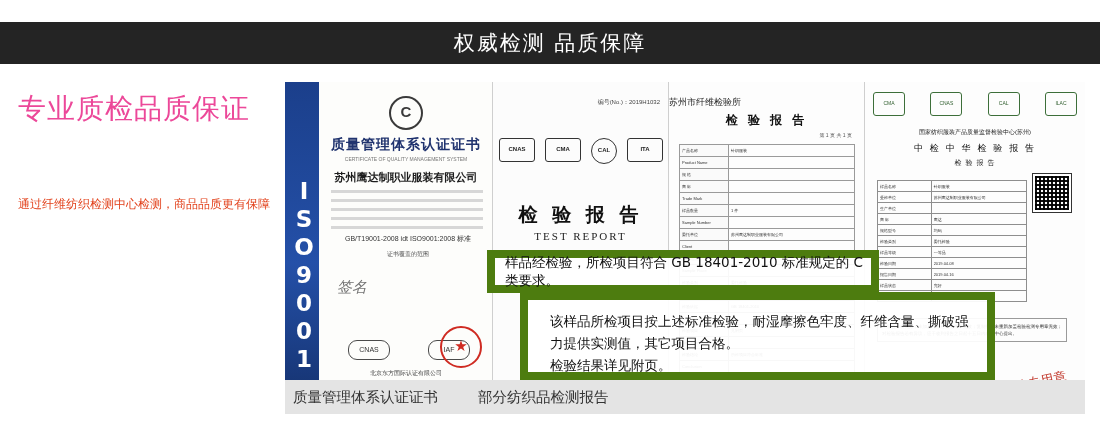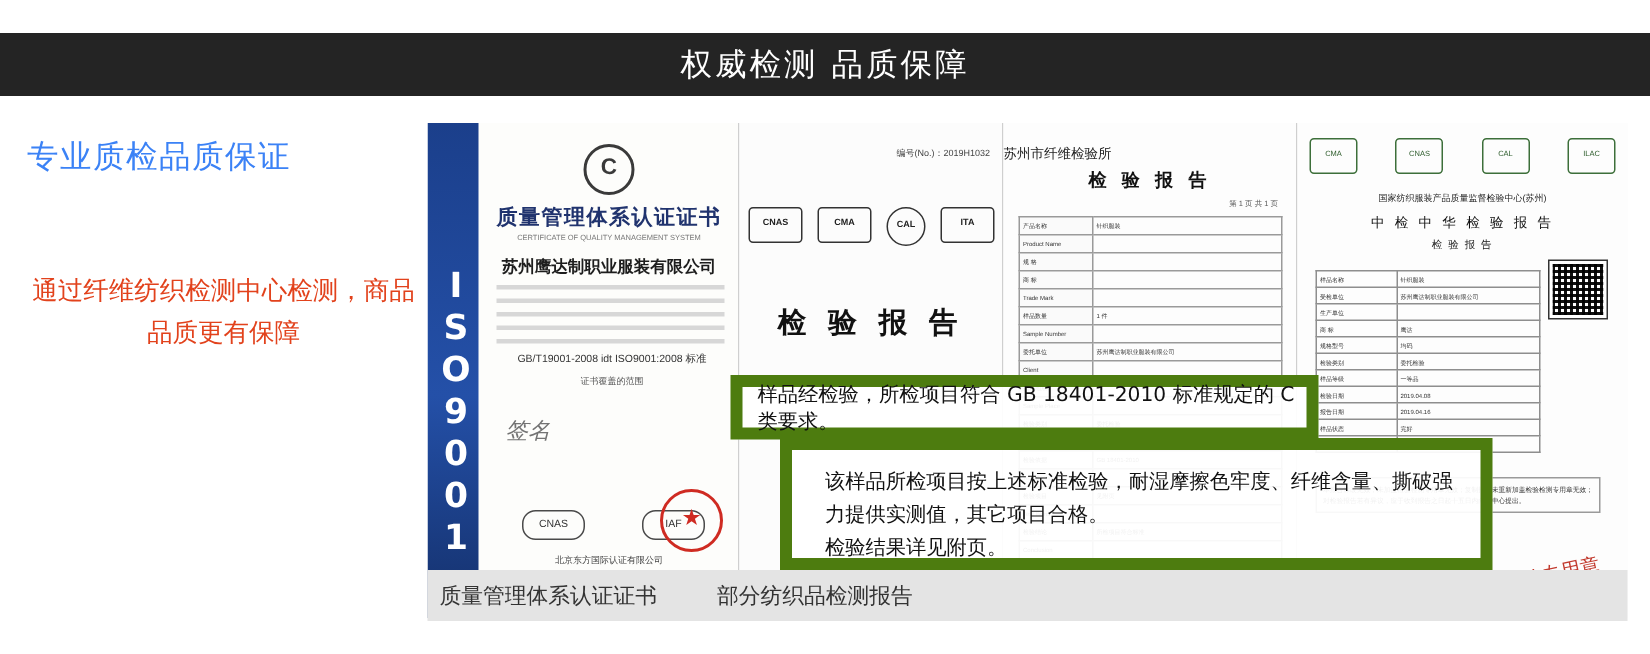--- a/index.html
+++ b/index.html
@@ -35,33 +35,32 @@
   }
 
   
   .left-col {
     position: absolute;
     left: 18px;
     top: 90px;
     width: 262px;
   }
   .headline {
-    font-size: 21px;
-    color: #3b82f6;
+    font-size: 28px;
+    color: #ec4899;
     letter-spacing: 1px;
     font-family: "DejaVu Sans", "Liberation Sans", sans-serif;
     white-space: nowrap;
   }
   .subtext {
     margin-top: 62px;
-    font-size: 17px;
+    font-size: 12px;
     line-height: 28px;
     color: #e2421c;
     font-family: "DejaVu Sans", "Liberation Sans", sans-serif;
-    text-align: center;
   }
 
   
   .gallery {
     position: absolute;
     left: 285px;
     top: 82px;
     width: 800px;
     height: 330px;
     background: #f3f3f3;
@@ -485,20 +484,21 @@
   <div class="cert cert-2">
     <div class="c2-bg"></div>
     <div class="c2-no">编号(No.)：2019H1032</div>
     <div class="c2-marks">
       <div class="mark">CNAS</div>
       <div class="mark">CMA</div>
       <div class="mark round">CAL</div>
       <div class="mark">ITA</div>
     </div>
     <div class="c2-title">检 验 报 告</div>
+    <div class="c2-title-en">TEST REPORT</div>
   </div>
 
   <div class="cert cert-3">
     <div class="c3-bg"></div>
     <div class="c3-head">苏州市纤维检验所</div>
     <div class="c3-head2">检 验 报 告</div>
     <div class="c3-no">第 1 页 共 1 页</div>
     <table class="c3-table">
       <tbody>
         <tr>

